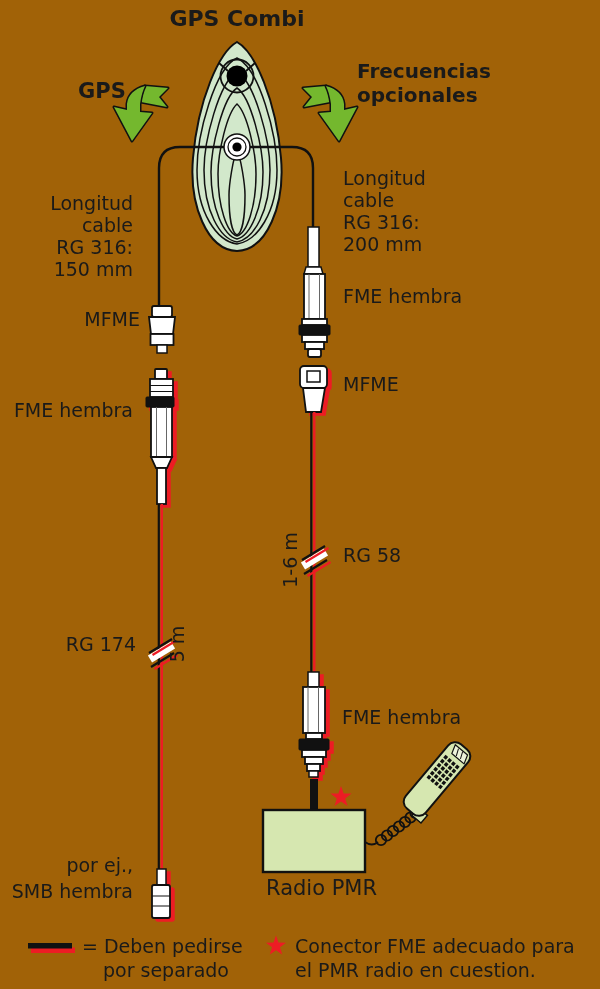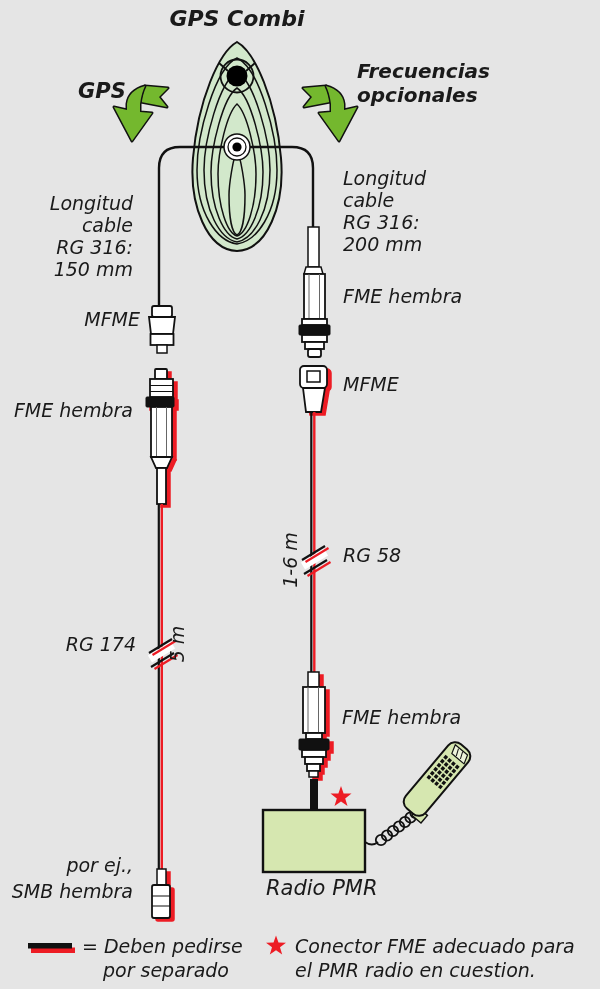--- a/index.html
+++ b/index.html
@@ -1,16 +1,16 @@
 <!DOCTYPE html>
 <html><head>
 <meta charset="utf-8">
 <style>
   html,body{margin:0;padding:0;background:#ffffff;}
-  .stage{width:600px;height:989px;position:relative;background:#e5e5e5;overflow:hidden;font-style:italic;}
+  .stage{width:600px;height:989px;position:relative;background:#a16207;overflow:hidden;}
   svg{display:block;}
   text{font-family:"DejaVu Sans","Liberation Sans",sans-serif;fill:#1a1a1a;}
   .t19{font-size:19px;}
   .t21b{font-size:21px;font-weight:bold;}
   .t20b{font-size:20px;font-weight:bold;}
   .t22b{font-size:22px;font-weight:bold;}
   .t21{font-size:21px;}
   .outline{fill:#ffffff;stroke:#111111;stroke-width:1.8;}
   .outline-thin{fill:#ffffff;stroke:#111111;stroke-width:1.5;}
   .blackpart{fill:#111111;stroke:#111111;stroke-width:1;}

